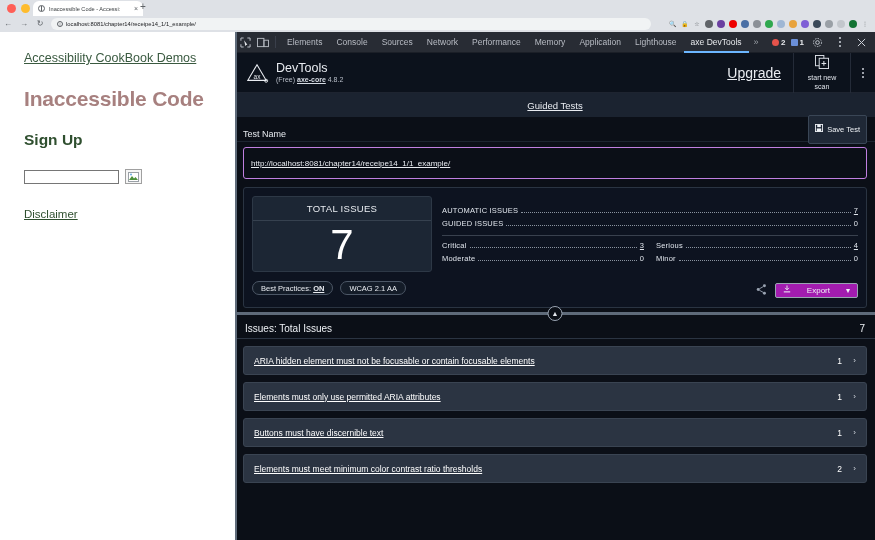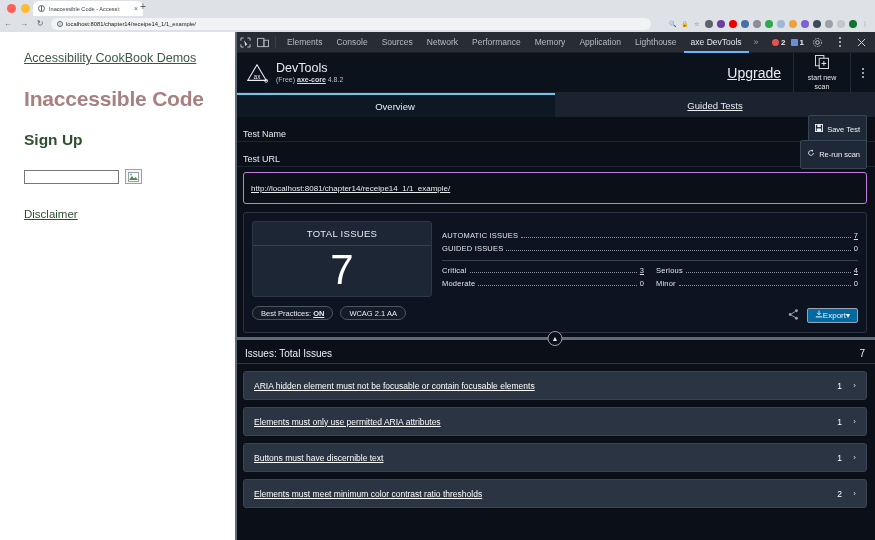--- a/index.html
+++ b/index.html
@@ -164,22 +164,22 @@
   .sev-row .dotline { flex: 1 1 50%; }
 
   .chips-row { display: flex; align-items: flex-start; margin-top: 9px; gap: 7px; }
   .chip {
     border: 1px solid #4c5766; border-radius: 10px; height: 14px; padding: 0 8px;
     font-size: 7.5px; color: #e9ecf1; display: flex; align-items: center; background: #141c28;
   }
   .chip .on { text-decoration: underline; font-weight: bold; }
   .chips-right { margin-left: auto; display: flex; align-items: center; gap: 8px; }
   .export-btn {
-    border: 1px solid #9aa4b2; border-radius: 2px; background: #0369a1; height: 15px;
-    display: flex; align-items: center; gap: 0; padding: 0 7px; font-size: 8px; color: #f0f3f7;
+    border: 1px solid #9aa4b2; border-radius: 2px; background: #a21caf; height: 15px;
+    display: flex; align-items: center; gap: 16px; padding: 0 7px; font-size: 8px; color: #f0f3f7;
   }
 
   
   .collapse-wrap { position: relative; height: 10px; }
   .collapse-line { position:absolute; left:0; right:0; top: 4px; height: 3px; background: #5f6b7a; }
   .collapse-btn {
     position: absolute; left: 50%; top: -2px; transform: translateX(-50%);
     width: 15px; height: 15px; border-radius: 50%; background: #0b0f17;
     border: 1.5px solid #9aa4b2; display: flex; align-items: center; justify-content: center;
     color: #e3e7ee; font-size: 7px;
@@ -355,54 +355,39 @@
       <span class="axe-kebab">
         <span class="kebab-dots">
             <i></i>
             <i></i>
             <i></i>
           </span>
       </span>
     </div>
 
     <div class="ov-tabs">
-      <div class="ov-tab active">
-        <span>Overview</span>
-      </div>
       <div class="ov-tab">
         <span class="u">Guided Tests</span>
       </div>
     </div>
 
     <div class="trow">
       <span class="lbl">Test Name</span>
       <span class="btn-dark">
         <span>
           <svg width="8" height="8" viewBox="0 0 9 9">
             <rect x="0.5" y="0.5" width="8" height="8" stroke="#eef1f5" fill="none" stroke-width="1"></rect>
             <rect x="2.5" y="0.5" width="4" height="3" fill="#eef1f5"></rect>
             <rect x="2" y="5" width="5" height="3.5" fill="#eef1f5"></rect>
           </svg>
         </span>
         <span>Save Test</span>
       </span>
     </div>
 
-    <div class="trow">
-      <span class="lbl">Test URL</span>
-      <span class="btn-dark">
-        <span>
-          <svg width="8" height="8" viewBox="0 0 10 10">
-            <path d="M8 5a3 3 0 1 1-1-2.3" stroke="#eef1f5" fill="none" stroke-width="1.1"></path>
-            <path d="M7.2 0.6 L7.4 3 L5.2 2.6 Z" fill="#eef1f5"></path>
-          </svg>
-        </span>
-        <span>Re-run scan</span>
-      </span>
-    </div>
 
     <div class="urlbox">
       <a href="#">http://localhost:8081/chapter14/receipe14_1/1_example/</a>
     </div>
 
     <div class="summary">
       <div class="sum-top">
         <div class="total-card">
           <div class="total-label">TOTAL ISSUES</div>
           <div class="total-num">7</div>

